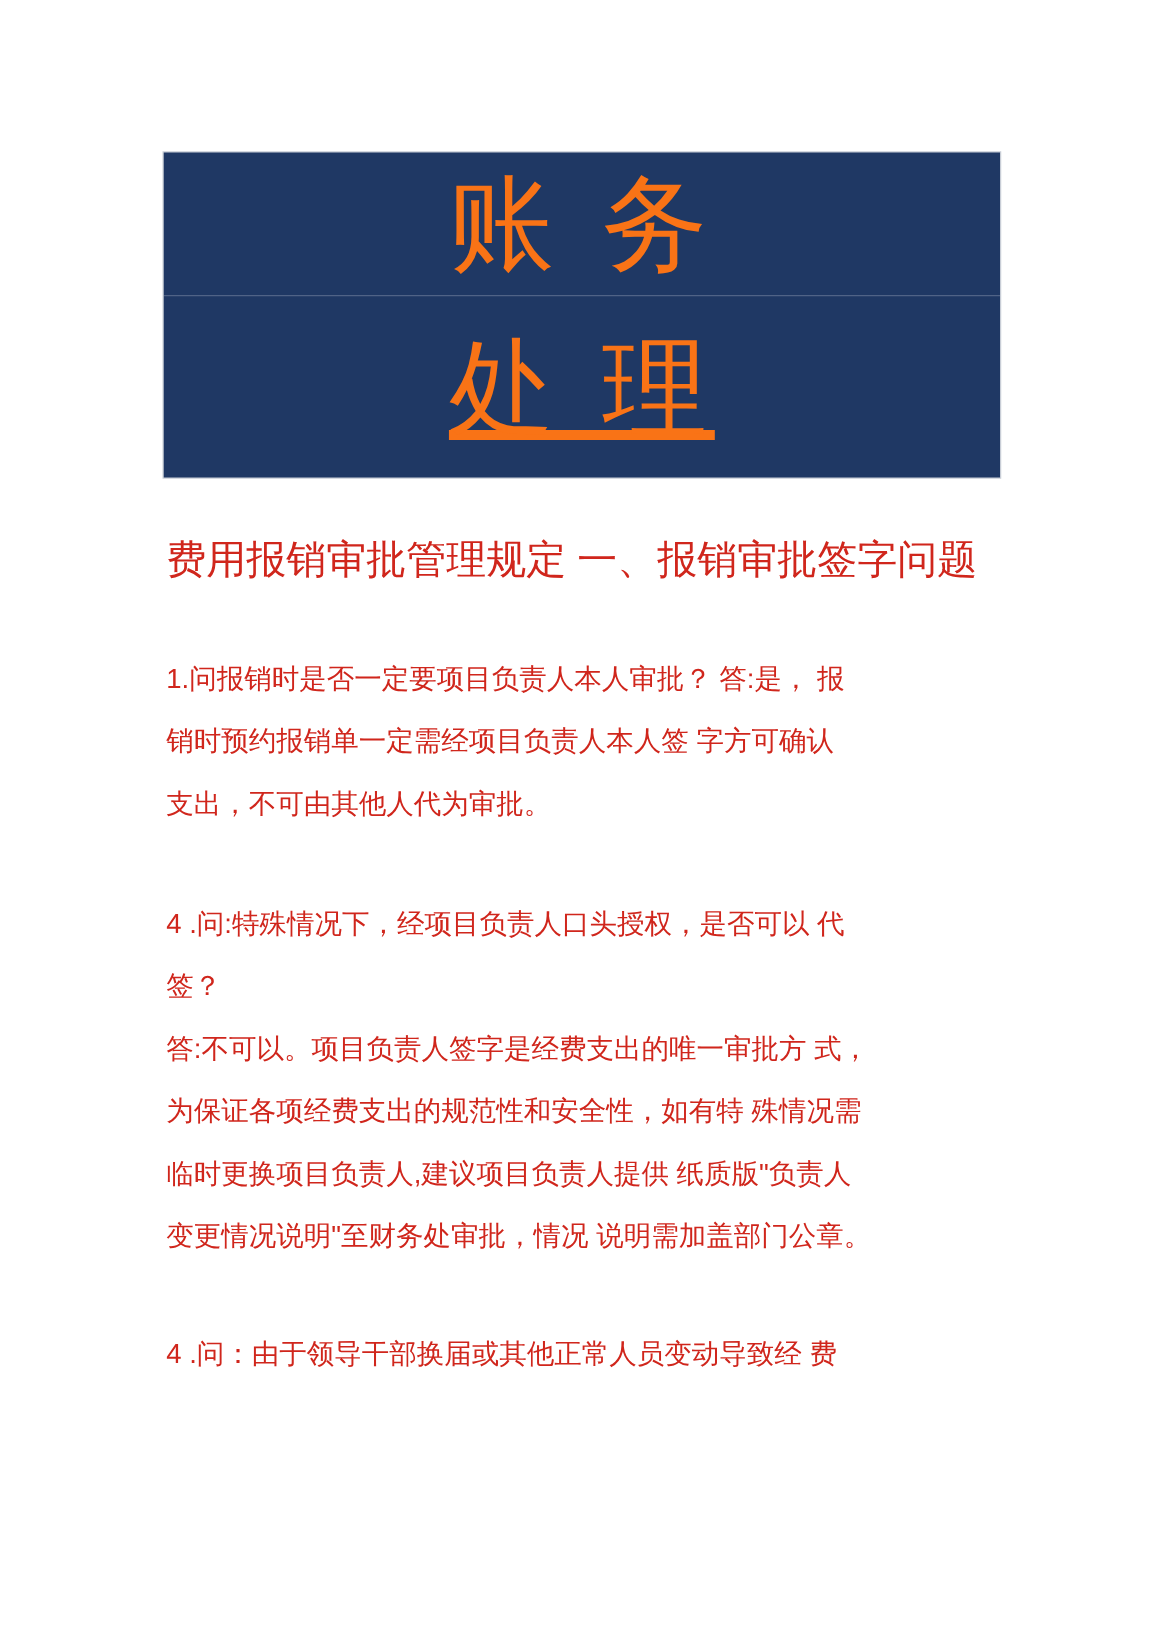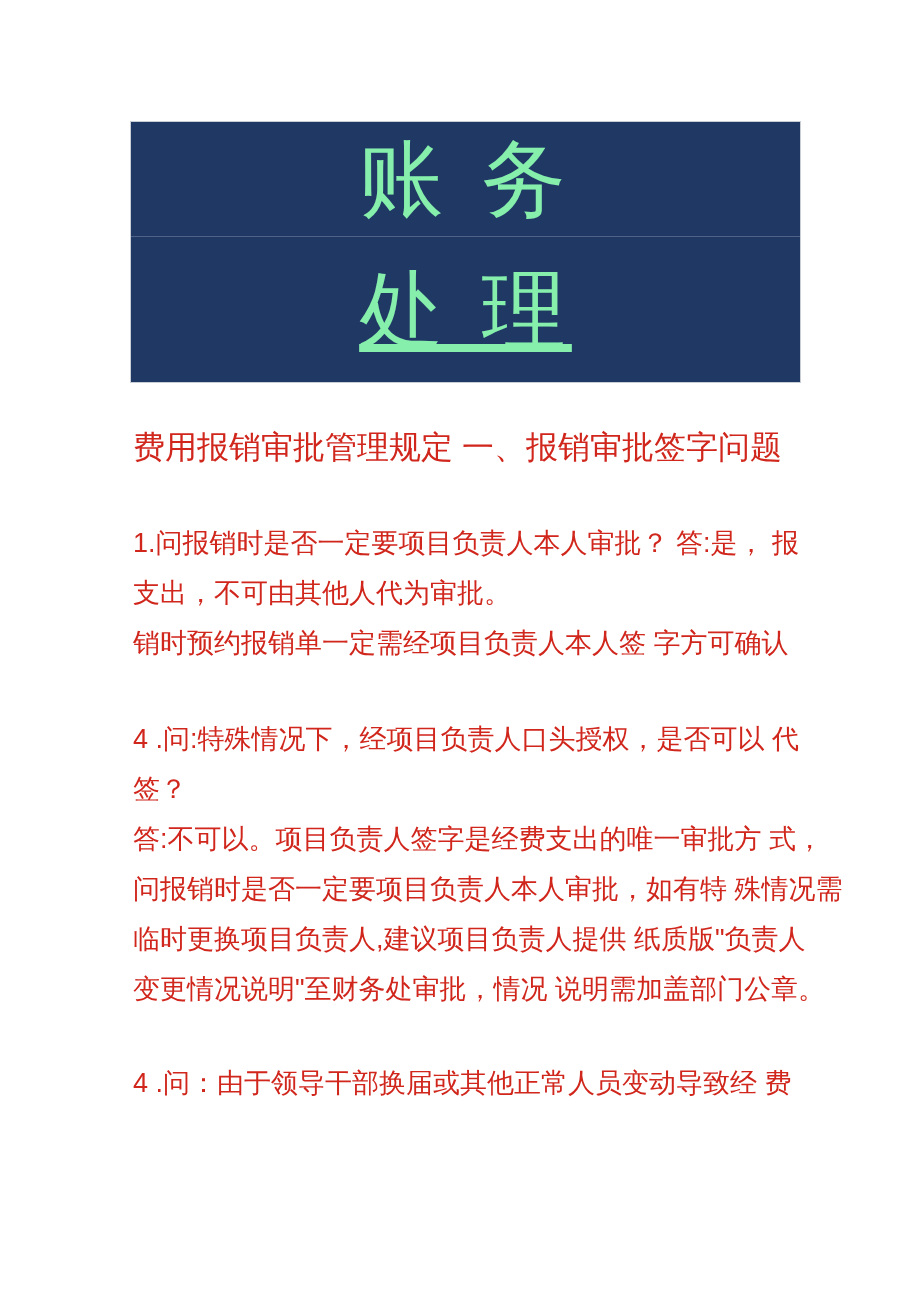--- a/index.html
+++ b/index.html
@@ -20,21 +20,21 @@
     height: 260px;
     background: #1f3864;
     box-shadow: 0 0 0 1px #c8cdd6;
     display: flex;
     flex-direction: column;
   }
   .banner-row {
     display: flex;
     align-items: center;
     justify-content: center;
-    color: #86efac;
+    color: #f97316;
     font-family: "DejaVu Serif", "Liberation Serif", serif;
     font-size: 84px;
     line-height: 1;
     letter-spacing: 6px;
     white-space: nowrap;
   }
   .banner-row.row1 { height: 115px; border-bottom: 1px solid rgba(255,255,255,0.22); }
   .banner-row.row2 { height: 145px; text-decoration: underline; }
   .doc-heading {
     position: absolute;
@@ -44,21 +44,21 @@
     color: #d0261c;
     font-size: 32px;
     line-height: 34px;
     white-space: nowrap;
   }
   .para {
     position: absolute;
     left: 133px;
     width: 690px;
     color: #d0261c;
-    font-size: 27px;
+    font-size: 22px;
     line-height: 50px;
   }
   .para .line { white-space: nowrap; }
   .para-1 { top: 518px; }
   .para-2 { top: 714px; }
   .para-3 { top: 1058px; }
 </style>
 </head>
 <body>
 
@@ -66,29 +66,29 @@
 
   <div class="banner">
     <div class="banner-row row1">账 务</div>
     <div class="banner-row row2">处 理</div>
   </div>
 
   <div class="doc-heading">费用报销审批管理规定  一、报销审批签字问题</div>
 
   <div class="para para-1">
     <div class="line">1.问报销时是否一定要项目负责人本人审批？  答:是， 报</div>
+    <div class="line">销时预约报销单一定需经项目负责人本人签 字方可确认</div>
     <div class="line">支出，不可由其他人代为审批。</div>
-    <div class="line">销时预约报销单一定需经项目负责人本人签 字方可确认</div>
   </div>
 
   <div class="para para-2">
     <div class="line">4 .问:特殊情况下，经项目负责人口头授权，是否可以 代</div>
     <div class="line">签？</div>
     <div class="line">答:不可以。项目负责人签字是经费支出的唯一审批方 式，</div>
-    <div class="line">问报销时是否一定要项目负责人本人审批，如有特 殊情况需</div>
+    <div class="line">为保证各项经费支出的规范性和安全性，如有特 殊情况需</div>
     <div class="line">临时更换项目负责人,建议项目负责人提供 纸质版"负责人</div>
     <div class="line">变更情况说明"至财务处审批，情况 说明需加盖部门公章。</div>
   </div>
 
   <div class="para para-3">
     <div class="line">4 .问：由于领导干部换届或其他正常人员变动导致经 费</div>
   </div>
 
 </div>
 

